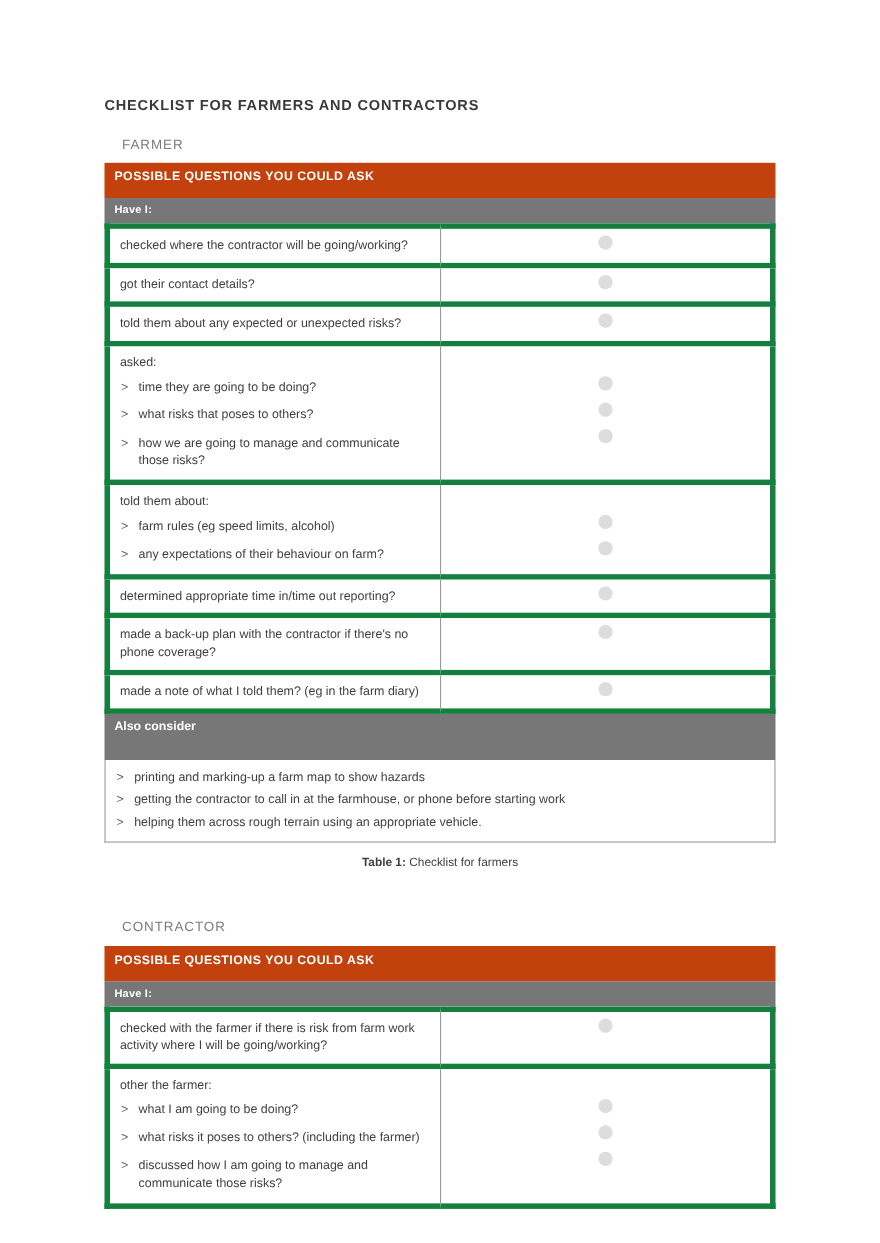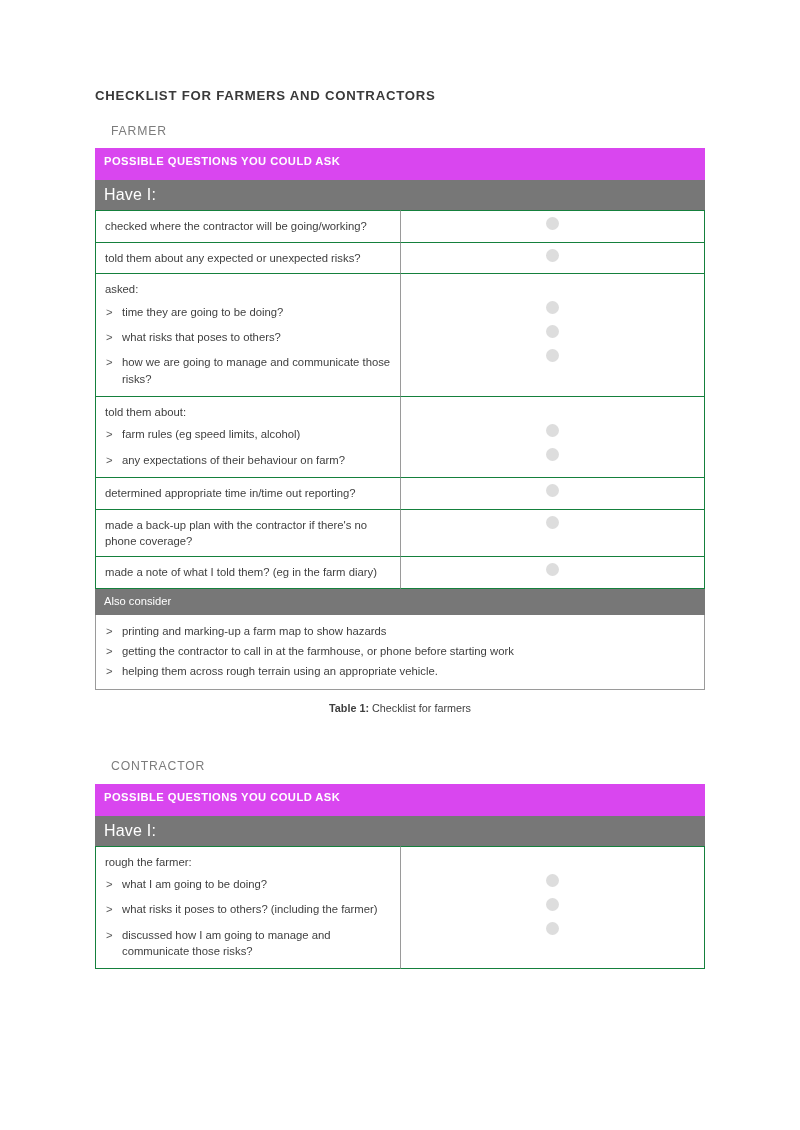--- a/index.html
+++ b/index.html
@@ -48,41 +48,41 @@
   }
 
   table.checklist {
     border-collapse: separate;
     border-spacing: 0;
     width: 610px;
     table-layout: fixed;
   }
 
   .hdr-main td {
-    background: #d946ef;
+    background: #c2410c;
     color: #ffffff;
     font-size: 11.2px;
     font-weight: bold;
     letter-spacing: 0.45px;
     padding: 7px 9px 13px 9px;
     border: none;
   }
 
   .hdr-sub td {
     background: #777777;
     color: #ffffff;
-    font-size: 16px;
-    font-weight: normal;
+    font-size: 10px;
+    font-weight: bold;
     letter-spacing: 0.2px;
     padding: 6px 9px 6px 9px;
     border: none;
   }
 
   .row td {
-    border: 1px solid #15803d;
+    border: 5px solid #15803d;
     vertical-align: top;
     background: #fff;
   }
   .row td.txt {
     padding: 7px 9px 7px 9px;
     font-size: 11.3px;
     line-height: 1.45;
     color: #3f3f3f;
     border-right: none;
   }
@@ -133,22 +133,22 @@
     display: block;
   }
   .dot + .dot { margin-top: 10px; }
   .dots.offset-1 { padding-top: 27px; }
   .dots.offset-1 .dot + .dot { margin-top: 11px; }
 
   .also td {
     background: #777777;
     color: #ffffff;
     font-size: 11.2px;
-    font-weight: normal;
-    padding: 6px 9px 8px 9px;
+    font-weight: bold;
+    padding: 6px 9px 24px 9px;
     border: none;
   }
   .also-body td {
     border: 1px solid #9a9a9a;
     border-top: none;
     padding: 8px 9px 9px 9px;
     font-size: 11.3px;
     line-height: 1.45;
     background: #fff;
   }
@@ -180,20 +180,30 @@
           <tbody>
             <tr class="hdr-main">
               <td colspan="2">POSSIBLE QUESTIONS YOU COULD ASK</td>
             </tr>
             <tr class="hdr-sub">
               <td colspan="2">Have I:</td>
             </tr>
             <tr class="row">
               <td class="txt">
                 <div>checked where the contractor will be going/working?</div>
+              </td>
+              <td class="mark">
+                <div class="dots">
+                  <span class="dot"></span>
+                </div>
+              </td>
+            </tr>
+            <tr class="row">
+              <td class="txt">
+                <div>got their contact details?</div>
               </td>
               <td class="mark">
                 <div class="dots">
                   <span class="dot"></span>
                 </div>
               </td>
             </tr>
             <tr class="row">
               <td class="txt">
                 <div>told them about any expected or unexpected risks?</div>
@@ -286,21 +296,31 @@
         <table class="checklist">
           <tbody>
             <tr class="hdr-main">
               <td colspan="2">POSSIBLE QUESTIONS YOU COULD ASK</td>
             </tr>
             <tr class="hdr-sub">
               <td colspan="2">Have I:</td>
             </tr>
             <tr class="row">
               <td class="txt">
-                <div class="grp-lead">rough the farmer:</div>
+                <div>checked with the farmer if there is risk from farm work activity where I will be going/working?</div>
+              </td>
+              <td class="mark">
+                <div class="dots">
+                  <span class="dot"></span>
+                </div>
+              </td>
+            </tr>
+            <tr class="row">
+              <td class="txt">
+                <div class="grp-lead">other the farmer:</div>
                 <ul class="sublist">
                   <li><span class="gt">&gt;</span><span>what I am going to be doing?</span></li>
                   <li><span class="gt">&gt;</span><span>what risks it poses to others? (including the farmer)</span></li>
                   <li><span class="gt">&gt;</span><span>discussed how I am going to manage and communicate those risks?</span></li>
                 </ul>
               </td>
               <td class="mark">
                 <div class="dots offset-1">
                   <span class="dot"></span>
                   <span class="dot"></span>

